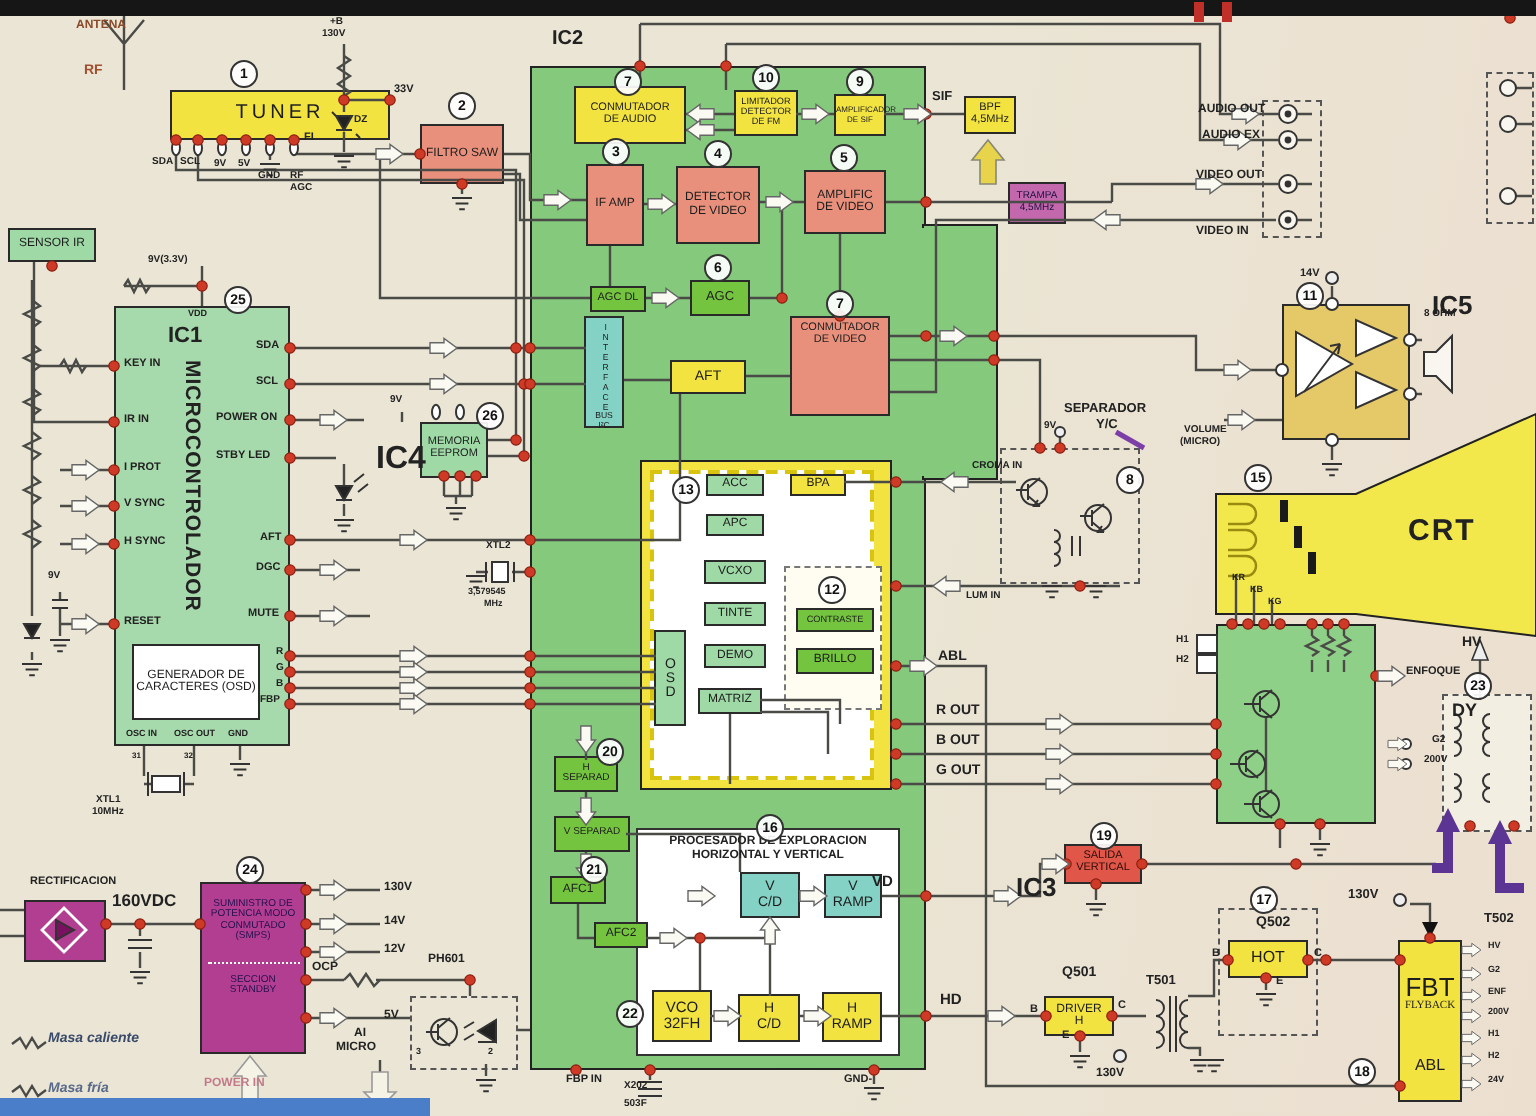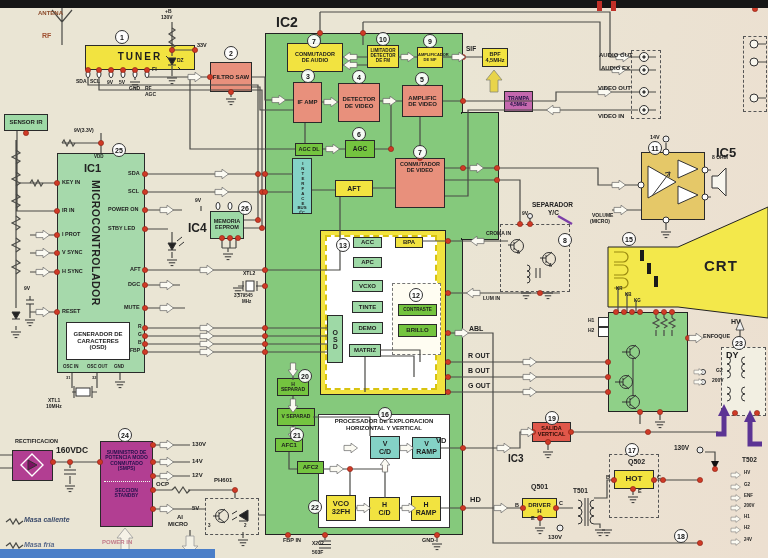--- a/index.html
+++ b/index.html
@@ -1,18 +1,18 @@
 <!DOCTYPE html>
 <html><head>
 <meta charset="utf-8">
 <style>
   html,body{margin:0;padding:0;background:#b9b6ac}
   #stage{position:relative;width:768px;height:558px;background:linear-gradient(100deg,#eae5d4 55%,#ecdfd0);overflow:hidden;font-family:"Liberation Sans",sans-serif}
   .lb{position:absolute;font-weight:bold;color:#222;white-space:nowrap;z-index:7;line-height:1.05}
-  .bx{position:absolute;border:1px solid #2a2a2a;box-sizing:border-box;display:flex;flex-direction:column;align-items:center;justify-content:center;text-align:center;font-weight:bold;color:#1d1d1d;z-index:4;line-height:1.08}
+  .bx{position:absolute;border:1px solid #2a2a2a;box-sizing:border-box;display:flex;flex-direction:column;align-items:center;justify-content:center;text-align:center;font-weight:normal;color:#1d1d1d;z-index:4;line-height:1.08}
   .rg{position:absolute;box-sizing:border-box;z-index:2;border:1.5px solid #222}
   .circ{position:absolute;width:12px;height:12px;border:1px solid #333;border-radius:50%;background:rgba(255,255,255,.92);display:flex;align-items:center;justify-content:center;font-size:7px;font-weight:bold;color:#111;z-index:8}
   .dsh{position:absolute;border:1px dashed #555;z-index:3;box-sizing:border-box}
   .yel{background:#f2e340}.sal{background:#e8907c}.grn{background:#9ed9a6}.lgn{background:#74c43f}
   .tea{background:#84d2c6}.mag{background:#b23e92;color:#25104d}.red{background:#e0574a;color:#2b0c06}.tan{background:#e5c868}
   .vup{writing-mode:vertical-rl;text-orientation:upright}
   .vside{writing-mode:vertical-rl}
   svg{position:absolute;left:0;top:0;z-index:5}
   .bar{position:absolute;z-index:6;background:#161616}
 </style>
@@ -170,20 +170,25 @@
       <span>SALIDA</span>
       <span>VERTICAL</span>
     </div>
   <div class="bx yel" style="left:522px;top:498px;width:35px;height:20px;font-size:6px">
       <span>DRIVER</span>
       <span>H</span>
     </div>
   <div class="dsh" style="left:609px;top:454px;width:50px;height:64px"></div>
   <div class="bx yel" style="left:614px;top:470px;width:40px;height:19px;font-size:8px">
       <span>HOT</span>
+    </div>
+  <div class="bx yel" style="left:699px;top:470px;width:32px;height:81px;justify-content:flex-start;padding-top:16px">
+    <span style="font-size:13px">FBT</span>
+    <span style="font-size:5.5px;font-family:'Liberation Serif',serif">FLYBACK</span>
+    <span style="font-size:8px;margin-top:22px">ABL</span>
     </div>
   <div class="dsh" style="left:721px;top:347px;width:45px;height:69px;background:#f2efe2"></div>
   <div class="dsh" style="left:205px;top:498px;width:54px;height:37px"></div>
 
   <div class="bx mag" style="left:12px;top:450px;width:41px;height:31px"></div>
   <div class="bx mag" style="left:100px;top:441px;width:53px;height:86px;font-size:5px;justify-content:flex-start;padding-top:8px">
     <span>SUMINISTRO DE</span>
       <span>POTENCIA MODO</span>
     <span>CONMUTADO</span>
       <span>(SMPS)</span>
@@ -738,21 +743,21 @@
   <div class="lb" style="left:177px;top:58px;font-size:5px">DZ</div>
   <div class="lb" style="left:197px;top:43px;font-size:5.5px">33V</div>
   <div class="lb" style="left:76px;top:79px;font-size:5px">SDA</div>
   <div class="lb" style="left:90px;top:79px;font-size:5px">SCL</div>
   <div class="lb" style="left:107px;top:80px;font-size:5px">9V</div>
   <div class="lb" style="left:119px;top:80px;font-size:5px">5V</div>
   <div class="lb" style="left:129px;top:86px;font-size:5px">GND</div>
   <div class="lb" style="left:152px;top:67px;font-size:5.5px">FI</div>
   <div class="lb" style="left:145px;top:85px;font-size:5px;white-space:normal;width:18px;line-height:1.2">RF AGC</div>
   <div class="lb" style="left:74px;top:128px;font-size:5px">9V(3.3V)</div>
-  <div class="lb" style="left:276px;top:15px;font-size:14px">IC2</div>
+  <div class="lb" style="left:276px;top:15px;font-size:10px">IC2</div>
 
   <div class="lb" style="left:84px;top:163px;font-size:11px">IC1</div>
   <div class="lb" style="left:94px;top:155px;font-size:4.5px">VDD</div>
   <div class="lb vside" style="left:90px;top:180px;font-size:10.5px;letter-spacing:.5px">MICROCONTROLADOR</div>
   <div class="lb" style="left:62px;top:180px;font-size:5.5px">KEY IN</div>
   <div class="lb" style="left:62px;top:208px;font-size:5.5px">IR IN</div>
   <div class="lb" style="left:62px;top:232px;font-size:5.5px">I PROT</div>
   <div class="lb" style="left:62px;top:250px;font-size:5.5px">V SYNC</div>
   <div class="lb" style="left:62px;top:269px;font-size:5.5px">H SYNC</div>
   <div class="lb" style="left:62px;top:309px;font-size:5.5px">RESET</div>
@@ -769,21 +774,21 @@
   <div class="lb" style="left:130px;top:348px;font-size:5px">FBP</div>
   <div class="lb" style="left:63px;top:365px;font-size:4.5px">OSC IN</div>
   <div class="lb" style="left:87px;top:365px;font-size:4.5px">OSC OUT</div>
   <div class="lb" style="left:114px;top:365px;font-size:4.5px">GND</div>
   <div class="lb" style="left:66px;top:376px;font-size:4px">31</div>
   <div class="lb" style="left:92px;top:376px;font-size:4px">32</div>
   <div class="lb" style="left:48px;top:398px;font-size:5px">XTL1</div>
   <div class="lb" style="left:46px;top:404px;font-size:5px">10MHz</div>
   <div class="lb" style="left:24px;top:286px;font-size:5px">9V</div>
 
-  <div class="lb" style="left:188px;top:222px;font-size:12px">IC4</div>
+  <div class="lb" style="left:188px;top:222px;font-size:16px">IC4</div>
   <div class="lb" style="left:195px;top:198px;font-size:5px">9V</div>
   <div class="lb" style="left:243px;top:271px;font-size:5px">XTL2</div>
   <div class="lb" style="left:234px;top:294px;font-size:4.5px">3,579545</div>
   <div class="lb" style="left:242px;top:300px;font-size:4.5px">MHz</div>
 
   <div class="lb" style="left:466px;top:46px;font-size:6.5px">SIF</div>
   <div class="lb" style="left:599px;top:52px;font-size:6px">AUDIO OUT</div>
   <div class="lb" style="left:601px;top:65px;font-size:6px">AUDIO EX</div>
   <div class="lb" style="left:598px;top:85px;font-size:6px">VIDEO OUT</div>
   <div class="lb" style="left:598px;top:113px;font-size:6px">VIDEO IN</div>
@@ -819,21 +824,21 @@
 
   <div class="lb" style="left:320px;top:418px;font-size:6px;width:128px;text-align:center">PROCESADOR DE EXPLORACION</div>
   <div class="lb" style="left:320px;top:425px;font-size:6px;width:128px;text-align:center">HORIZONTAL Y VERTICAL</div>
   <div class="lb" style="left:436px;top:437px;font-size:7.5px">VD</div>
   <div class="lb" style="left:470px;top:496px;font-size:7.5px">HD</div>
   <div class="lb" style="left:283px;top:538px;font-size:5.5px">FBP IN</div>
   <div class="lb" style="left:312px;top:541px;font-size:5px">X202</div>
   <div class="lb" style="left:312px;top:550px;font-size:5px">503F</div>
   <div class="lb" style="left:422px;top:538px;font-size:5.5px">GND-</div>
 
-  <div class="lb" style="left:508px;top:454px;font-size:10px">IC3</div>
+  <div class="lb" style="left:508px;top:437px;font-size:13px">IC3</div>
   <div class="lb" style="left:531px;top:483px;font-size:7px">Q501</div>
   <div class="lb" style="left:515px;top:503px;font-size:5.5px">B</div>
   <div class="lb" style="left:559px;top:501px;font-size:5.5px">C</div>
   <div class="lb" style="left:531px;top:516px;font-size:5.5px">E</div>
   <div class="lb" style="left:573px;top:488px;font-size:6.5px">T501</div>
   <div class="lb" style="left:548px;top:534px;font-size:6px">130V</div>
   <div class="lb" style="left:628px;top:458px;font-size:7px">Q502</div>
   <div class="lb" style="left:606px;top:475px;font-size:5.5px">B</div>
   <div class="lb" style="left:657px;top:475px;font-size:5.5px">C</div>
   <div class="lb" style="left:638px;top:489px;font-size:5.5px">E</div>

